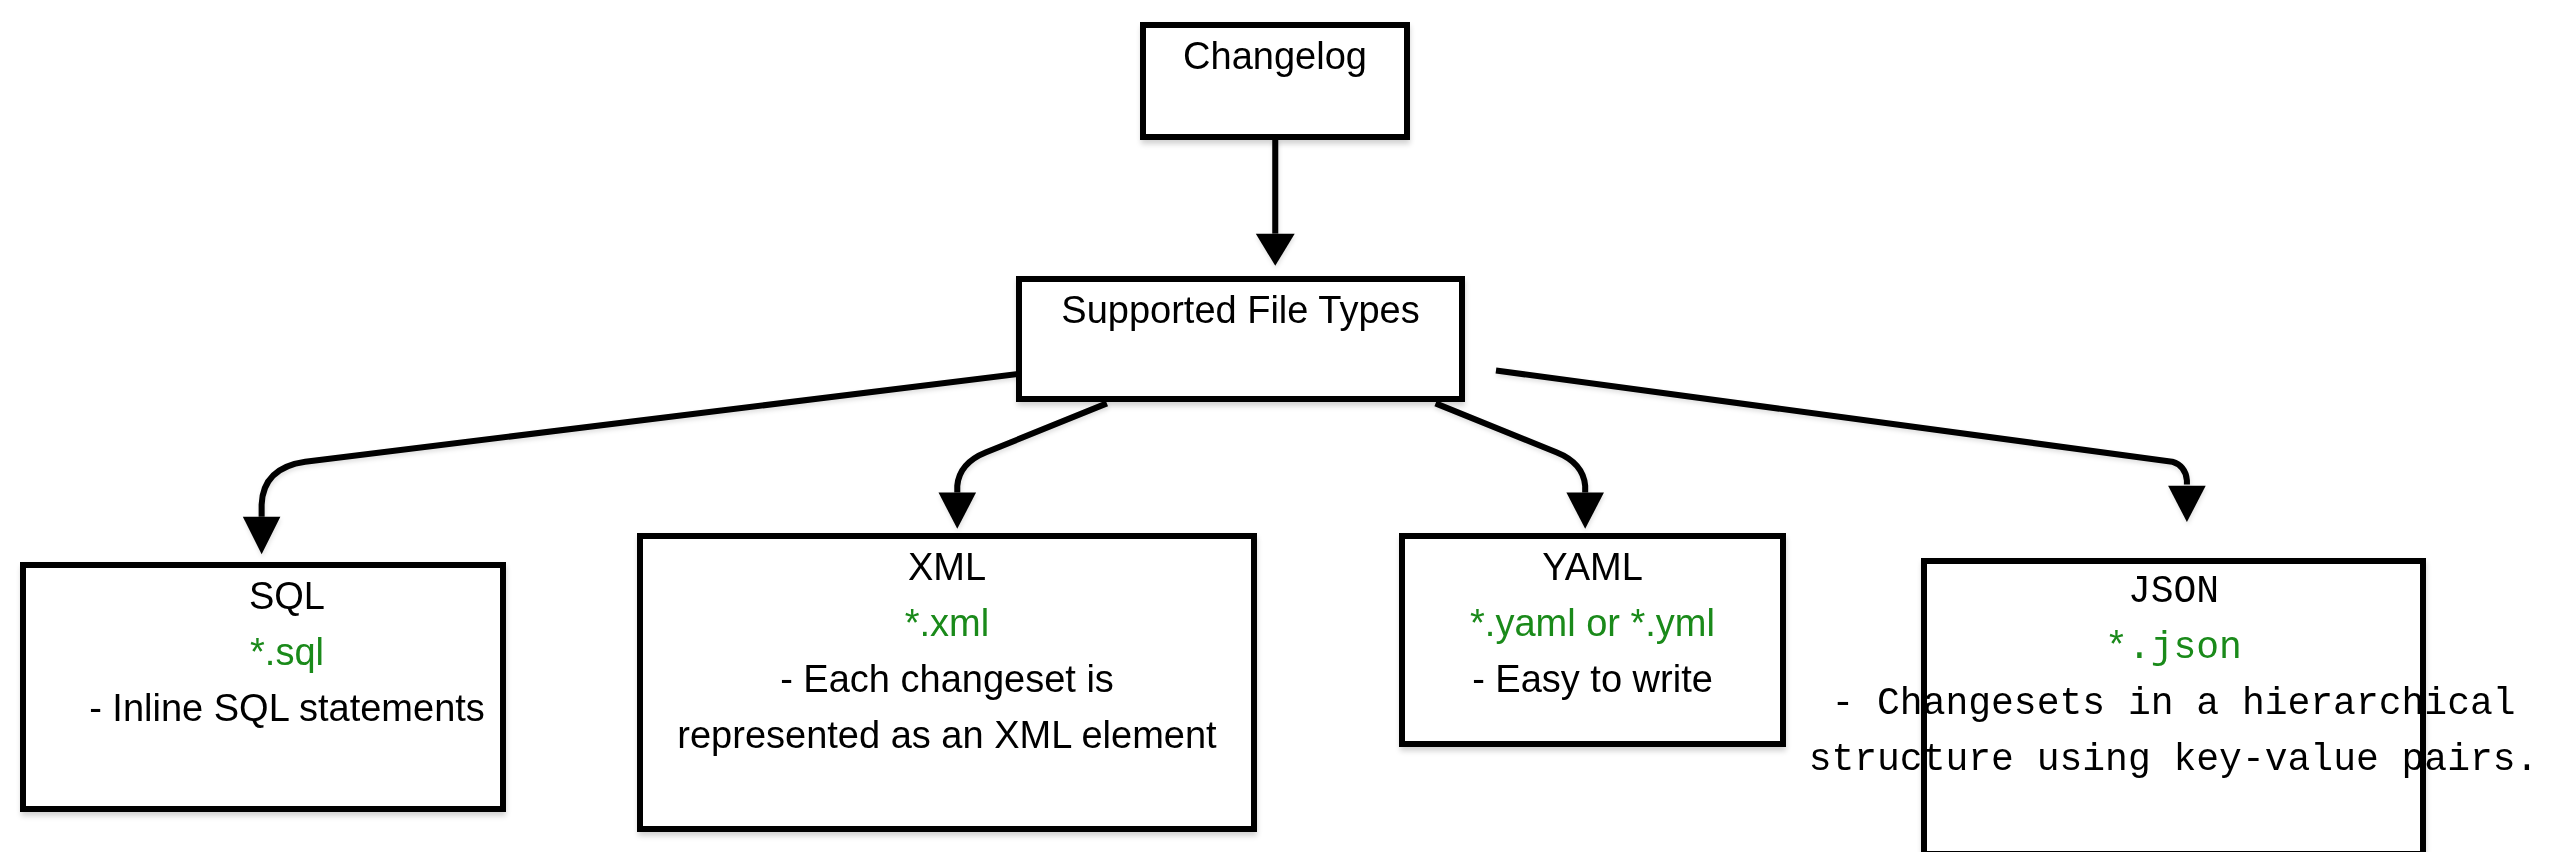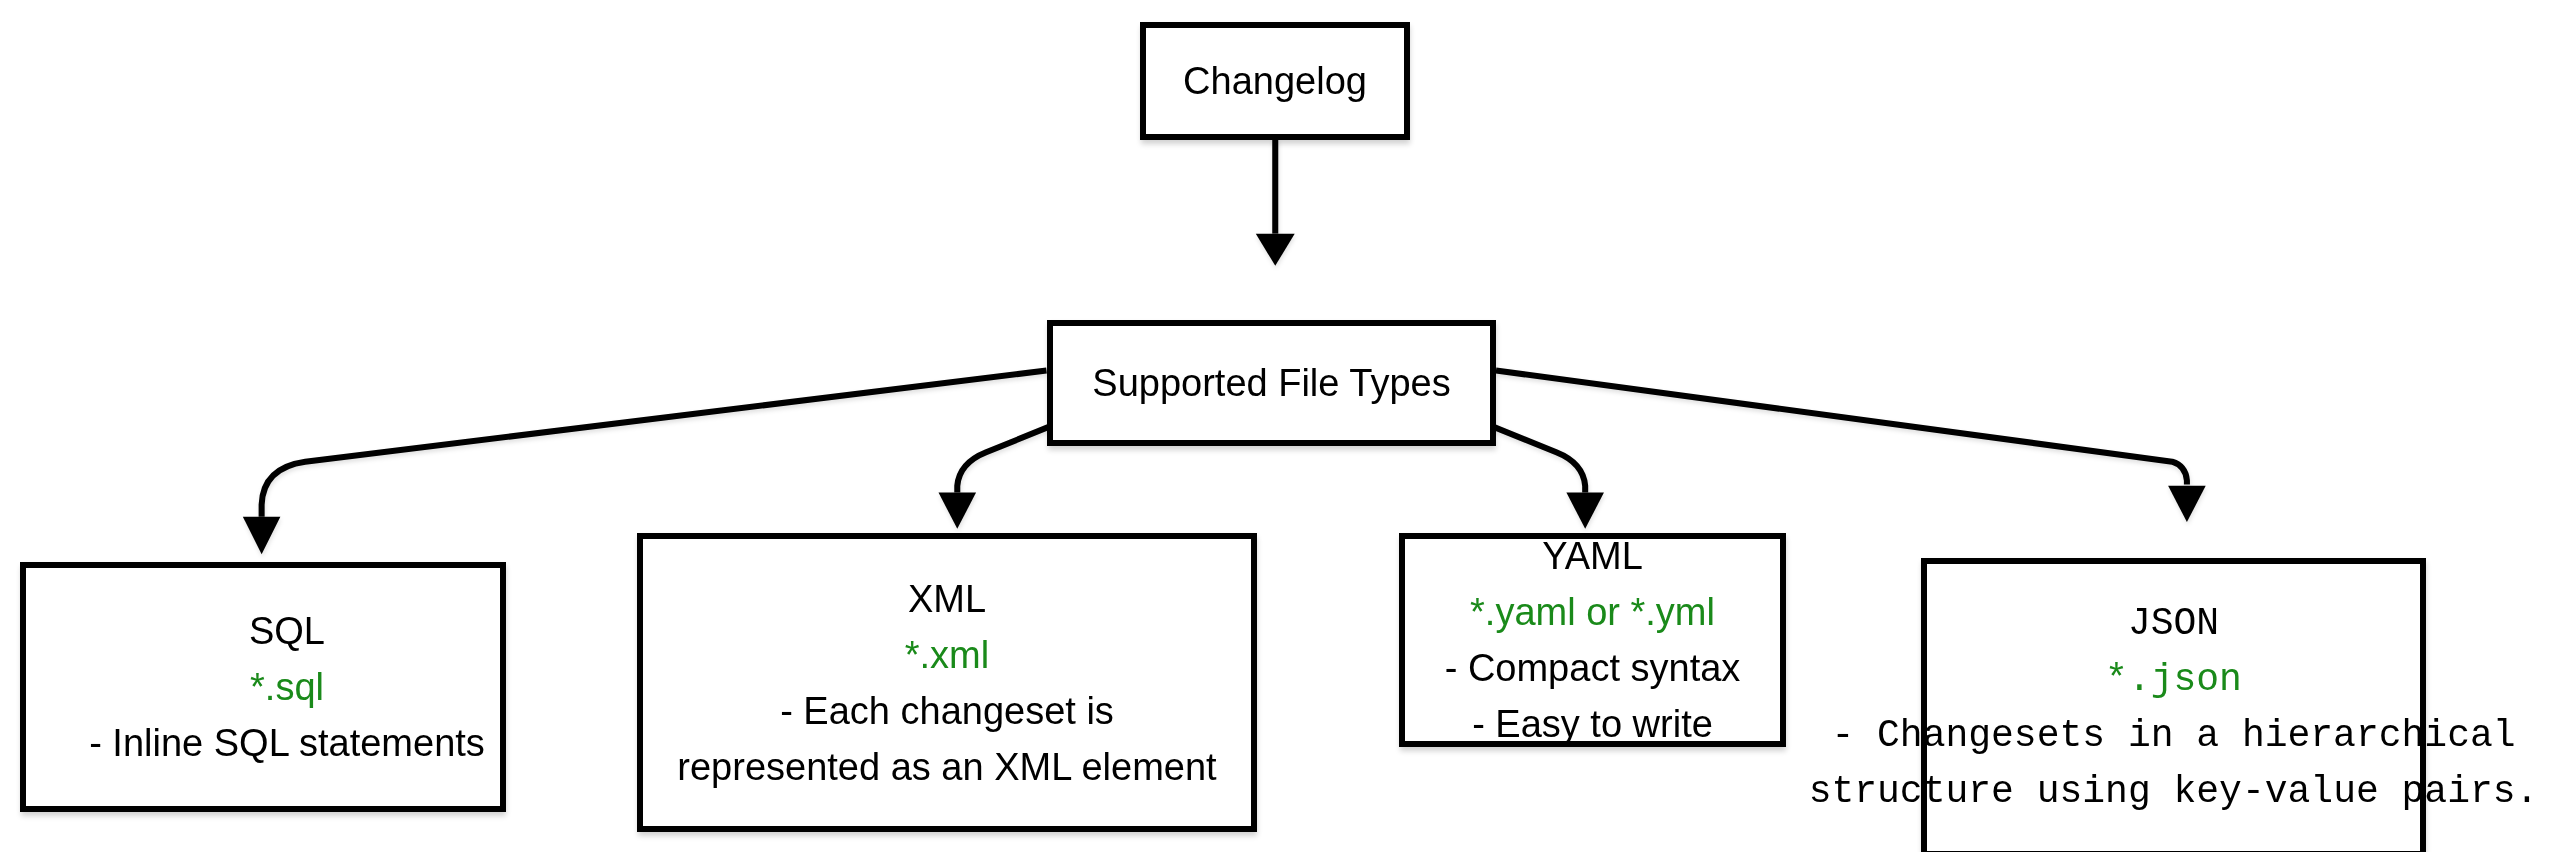--- a/index.html
+++ b/index.html
@@ -17,32 +17,32 @@
     overflow: hidden;
   }
   .node {
     position: absolute;
     box-sizing: border-box;
     background: #ffffff;
     border: 6px solid #000000;
     display: flex;
     flex-direction: column;
     align-items: center;
-    justify-content: center;
+    justify-content: flex-start;
     text-align: center;
     font-size: 38px;
     line-height: 56px;
     box-shadow: 0.7px 4px 5.4px rgba(0,0,0,0.18);
   }
   .node .line { white-space: nowrap; }
   .ext { color: #1a8a1a; }
 
   
   .changelog { left: 1140px; top: 21.5px;  width: 270px; height: 118px; }
-  .sft       { left: 1047px; top: 276px; width: 449px; height: 126px; margin-top: 44px; }
+  .sft       { left: 1016px; top: 276px; width: 449px; height: 126px; }
   .sql       { left: 20px;   top: 562px; width: 486px; height: 250px; padding-left: 48px; }
   .xml       { left: 637px;  top: 533px; width: 620px; height: 299px; }
   .yaml      { left: 1399px; top: 533px; width: 387px; height: 214px; }
   .json      { left: 1921px; top: 558px; width: 505px; height: 299px; font-family: Liberation Mono, monospace; }
 
   .edges {
     position: absolute;
     left: 0; top: 0;
     width: 2576px;
     height: 853px;
@@ -100,21 +100,20 @@
   <div class="node xml">
     <div class="line">XML</div>
     <div class="line ext">*.xml</div>
     <div class="line">- Each changeset is</div>
     <div class="line">represented as an XML element</div>
   </div>
 
   <div class="node yaml">
     <div class="line">YAML</div>
     <div class="line ext">*.yaml or *.yml</div>
-    <div class="line">- Compact syntax</div>
     <div class="line">- Easy to write</div>
   </div>
 
   <div class="node json">
     <div class="line">JSON</div>
     <div class="line ext">*.json</div>
     <div class="line">- Changesets in a hierarchical</div>
     <div class="line">structure using key-value pairs.</div>
   </div>
 

